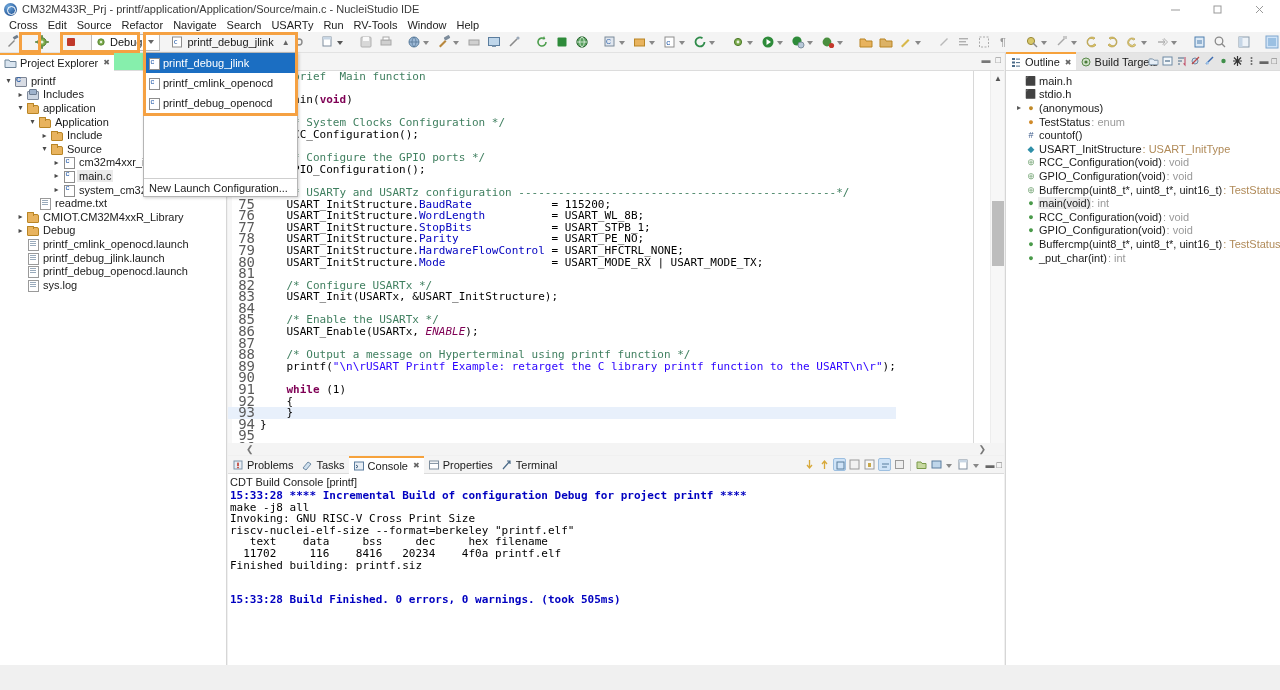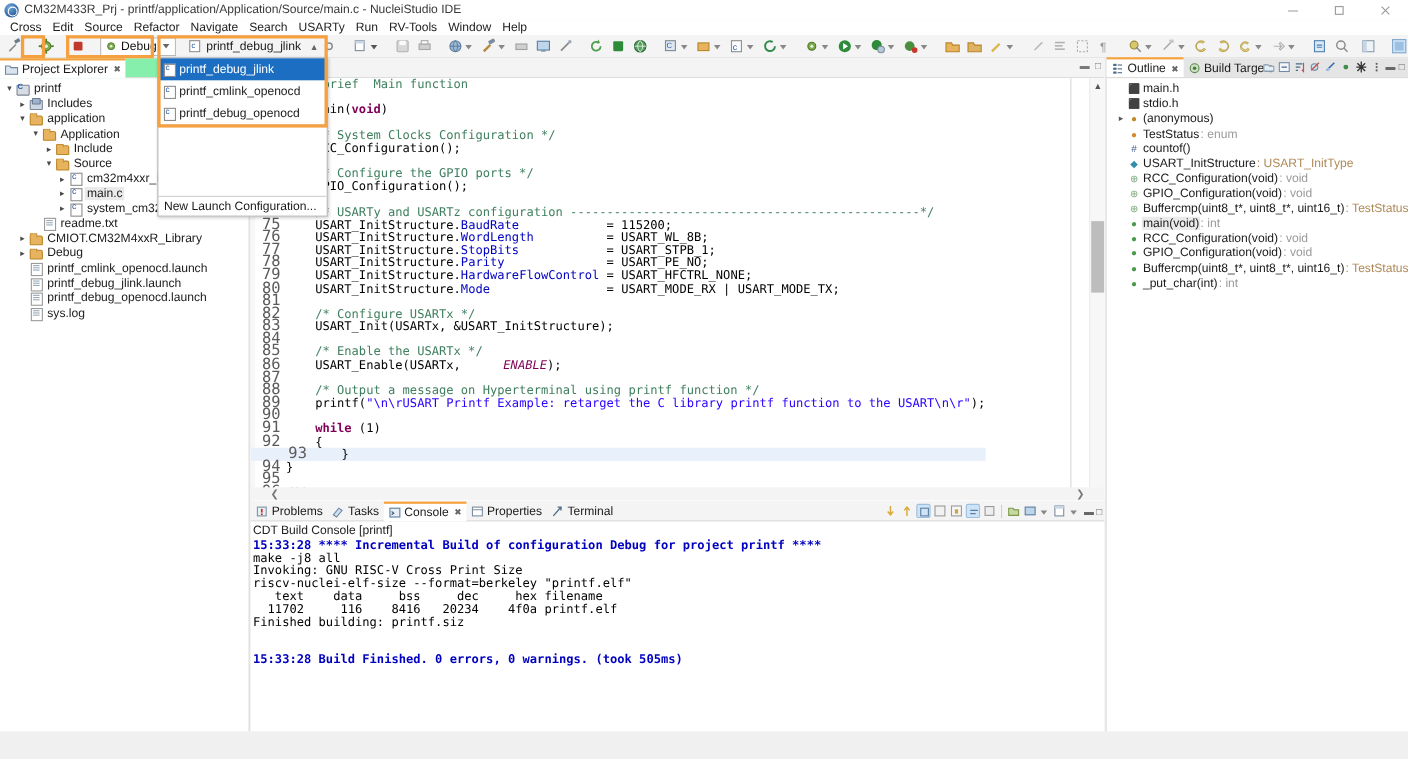--- a/index.html
+++ b/index.html
@@ -160,27 +160,27 @@
   .code {
     position:absolute; left:0; top:0;
     font-family: "DejaVu Sans Mono", monospace; font-size: 11px; line-height: 11.6px;
     white-space: pre;
   }
   .ln { display: flex; height: 11.6px; }
   .ln .num {
     width: 32px; text-align: right; color: #5b5b5b; padding-right: 5px; flex:none;
     font-family: "DejaVu Sans Mono", monospace; font-size: 14px;
   }
-  .ln.cur { background: #e8f0fb; padding-left: 24px; }
+  .ln.cur { background: #e8f0fb; }
   .ln .src { color: #000; }
   .k { color: #7f0055; font-weight: bold; }
   .cm { color: #3f7f5f; }
   .st { color: #2a00ff; }
   .fld { color: #0000c0; }
-  .it { color: #7f0055; font-style: italic; margin-left: 32px; }
+  .it { color: #7f0055; font-style: italic; }
   .right-margin { position:absolute; left:745px; top:0; width:1px; height:384px; background:#d8d8d8; }
 
   
   .vscroll {
     position:absolute; right:0; top:0; width:14px; height:384px; background:#f7f7f7;
     border-left:1px solid #ededed;
   }
   .vscroll .thumb { position:absolute; left:1px; top:130px; width:12px; height:65px; background:#bdbdbd;}
   .vscroll .up, .vscroll .down {
     position:absolute; left:0; width:14px; height:14px; display:flex; align-items:center;

